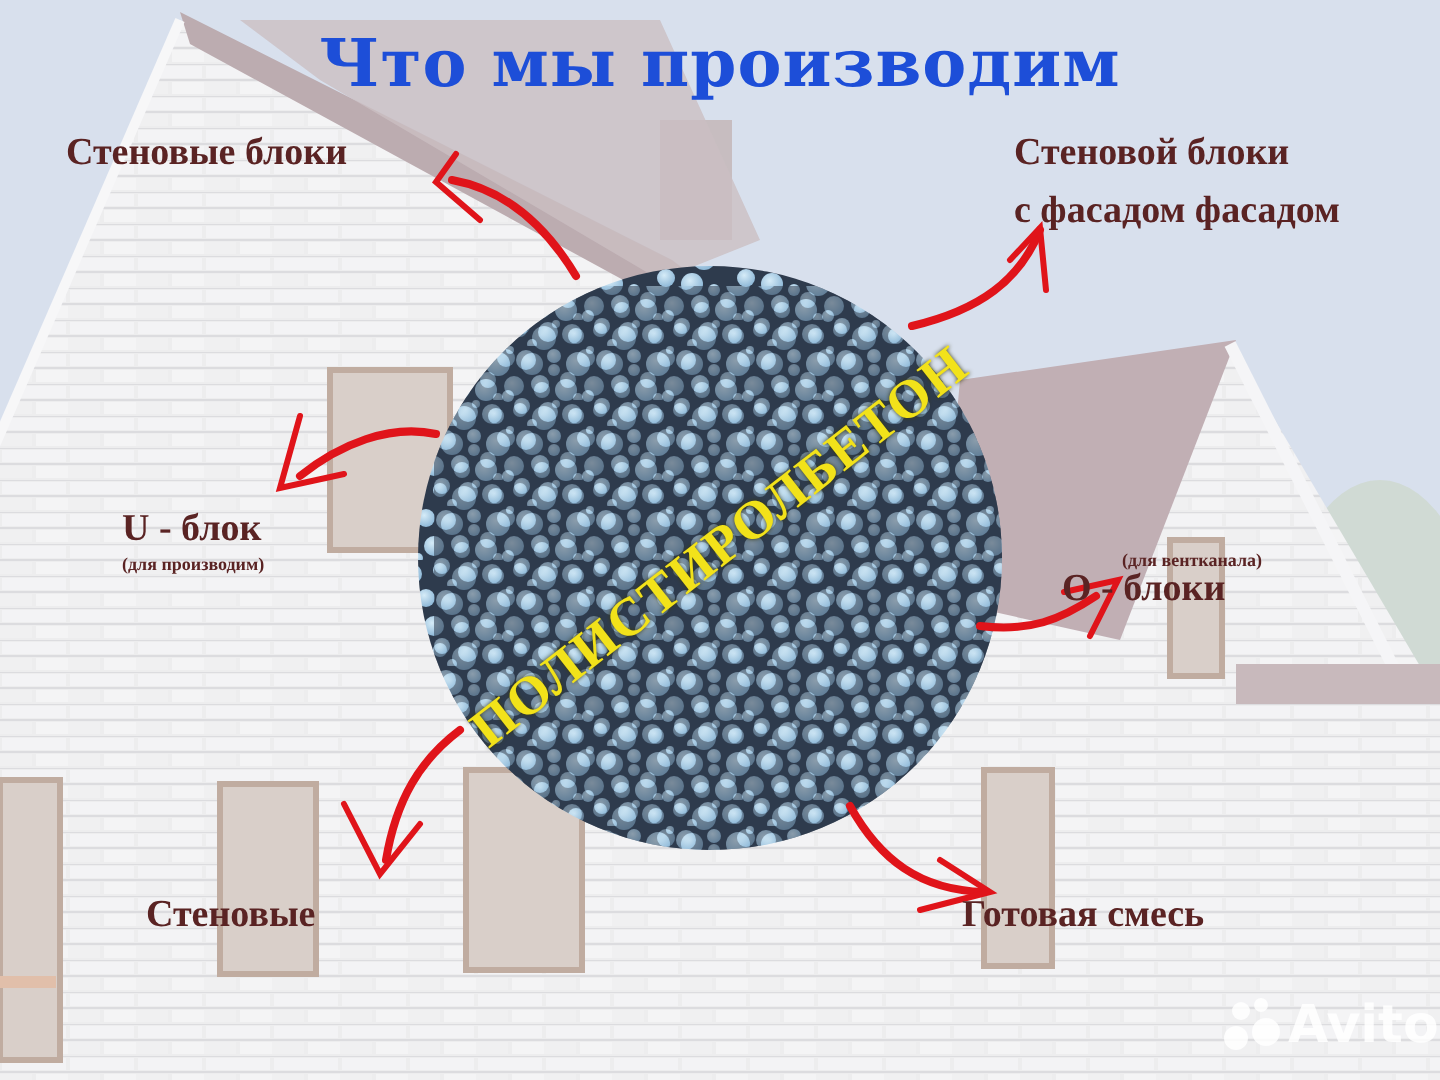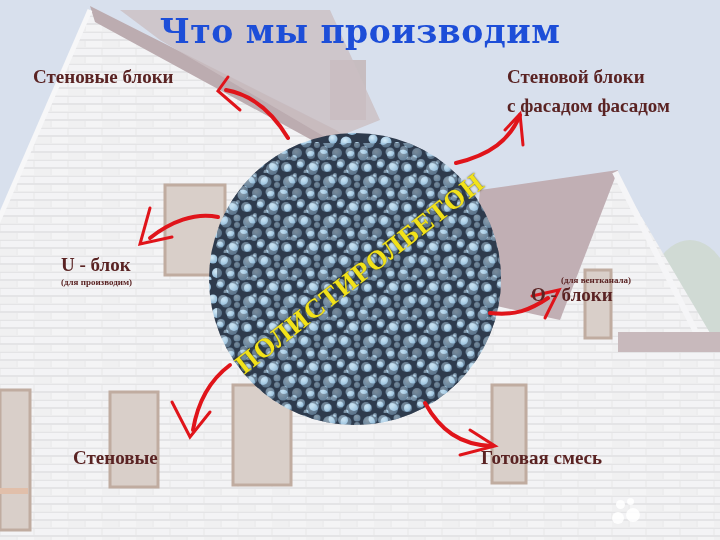--- a/index.html
+++ b/index.html
@@ -128,13 +128,14 @@
 
 <div class="lbl main" style="left:481px; top:447px;">Готовая смесь</div>
 
 <div class="avito">
   <div class="dots">
     <span style="left:0; top:14px; width:12px; height:12px;"></span>
     <span style="left:14px; top:10px; width:14px; height:14px;"></span>
     <span style="left:4px; top:2px; width:9px; height:9px;"></span>
     <span style="left:15px; top:0; width:7px; height:7px;"></span>
   </div>
+  <span>Avito</span>
 </div>
 
 </body></html>

